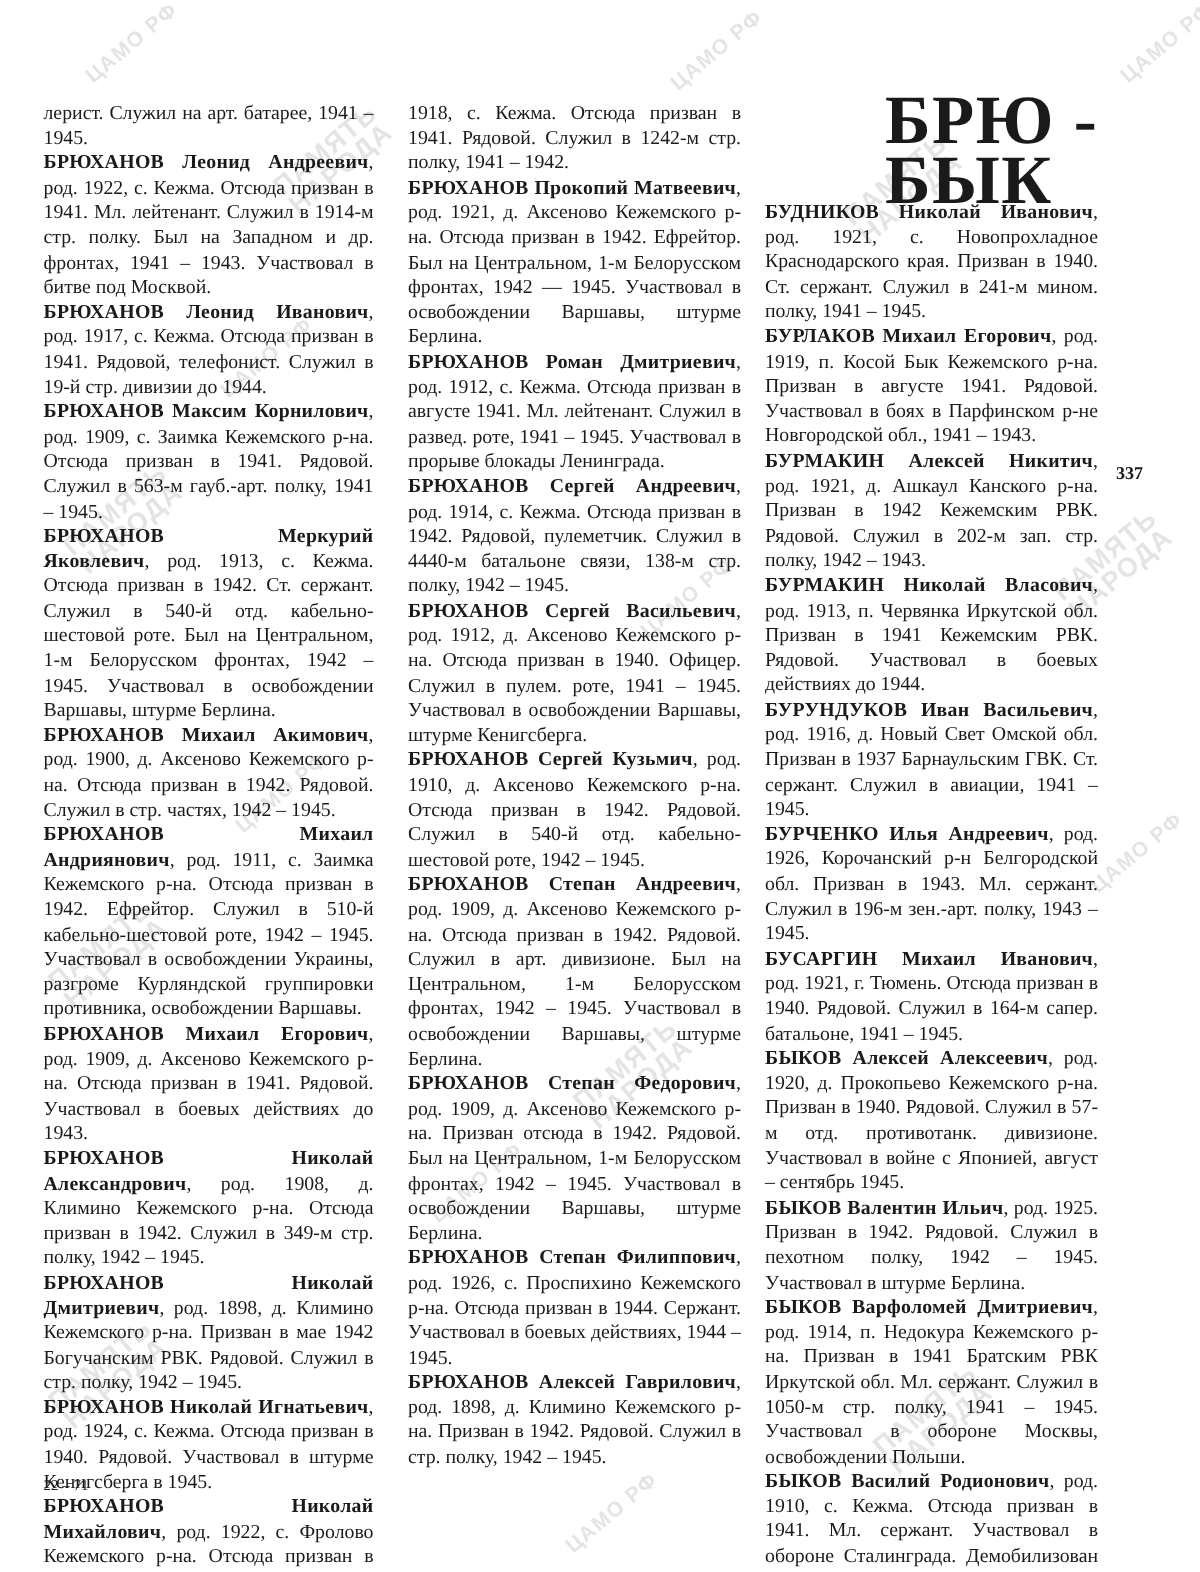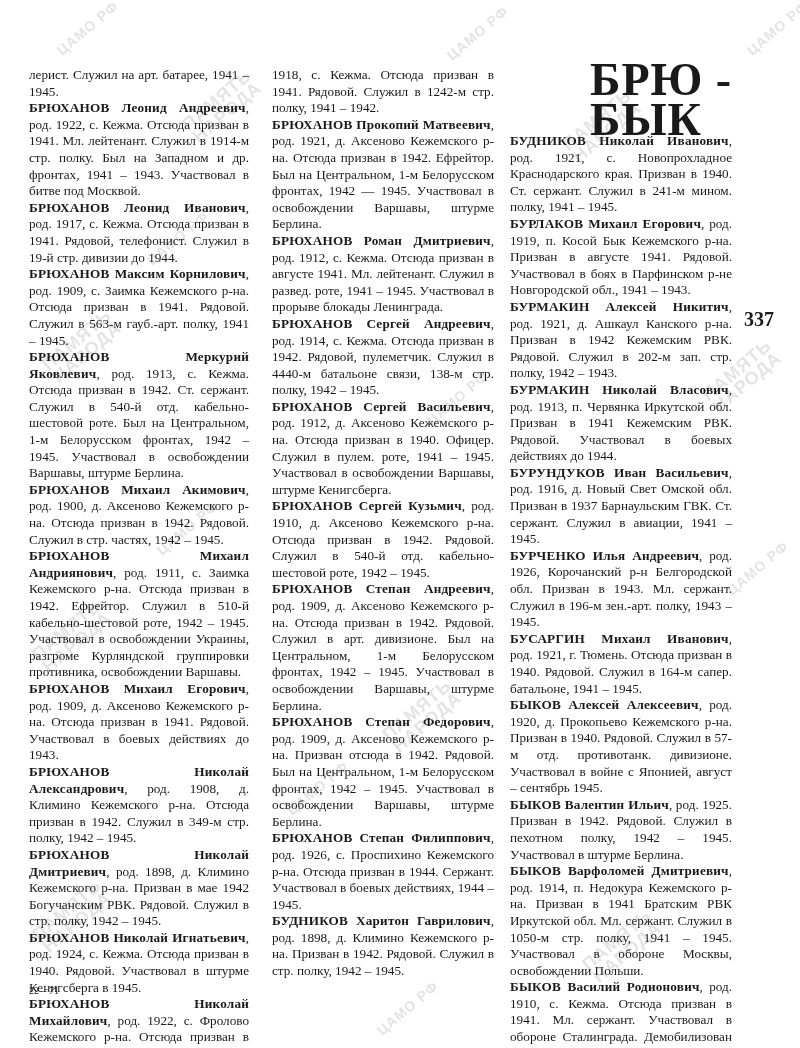--- a/index.html
+++ b/index.html
@@ -24,21 +24,21 @@
   .col2 { left: 272px; width: 222px; top: 67px; }
   .col3 { left: 510px; width: 222px; top: 133px; }
   .entry { margin: 0; text-indent: 0; hyphens: manual; }
   .entry .nm { font-weight: bold; letter-spacing: 0.2px; }
   .cont { margin: 0; }
   .header-title {
     position: absolute; left: 590px; top: 60px; font-size: 46px; font-weight: bold;
     letter-spacing: 1px; line-height: 40px; font-family: "Liberation Serif", serif;
   }
   .page-number {
-    position: absolute; left: 744px; top: 308px; font-size: 20px; font-weight: bold;
+    position: absolute; left: 744px; top: 308px; font-size: 12px; font-weight: bold;
   }
   .signature {
     position: absolute; left: 29px; top: 985px; font-size: 10px; font-weight: normal;
   }
 </style>
 </head>
 <body>
 
 <div class="watermarks">
   <div class="wm" style="left:50px;top:20px">ЦАМО РФ</div>
@@ -105,21 +105,21 @@
   <div class="col col2">
     <p class="cont">1918, с. Кежма. Отсюда призван в 1941. Рядовой. Служил в 1242-м стр. полку, 1941 – 1942.</p>
   <p class="entry"><span class="nm">БРЮХАНОВ Прокопий Матвеевич</span><span>, род. 1921, д. Аксеново Кежемского р-на. Отсюда призван в 1942. Ефрейтор. Был на Центральном, 1-м Белорусском фронтах, 1942 — 1945. Участвовал в освобождении Варшавы, штурме Берлина.</span></p>
       <p class="entry"><span class="nm">БРЮХАНОВ Роман Дмитриевич</span><span>, род. 1912, с. Кежма. Отсюда призван в августе 1941. Мл. лейтенант. Служил в развед. роте, 1941 – 1945. Участвовал в прорыве блокады Ленинграда.</span></p>
       <p class="entry"><span class="nm">БРЮХАНОВ Сергей Андреевич</span><span>, род. 1914, с. Кежма. Отсюда призван в 1942. Рядовой, пулеметчик. Служил в 4440-м батальоне связи, 138-м стр. полку, 1942 – 1945.</span></p>
       <p class="entry"><span class="nm">БРЮХАНОВ Сергей Васильевич</span><span>, род. 1912, д. Аксеново Кежемского р-на. Отсюда призван в 1940. Офицер. Служил в пулем. роте, 1941 – 1945. Участвовал в освобождении Варшавы, штурме Кенигсберга.</span></p>
       <p class="entry"><span class="nm">БРЮХАНОВ Сергей Кузьмич</span><span>, род. 1910, д. Аксеново Кежемского р-на. Отсюда призван в 1942. Рядовой. Служил в 540-й отд. кабельно-шестовой роте, 1942 – 1945.</span></p>
       <p class="entry"><span class="nm">БРЮХАНОВ Степан Андреевич</span><span>, род. 1909, д. Аксеново Кежемского р-на. Отсюда призван в 1942. Рядовой. Служил в арт. дивизионе. Был на Центральном, 1-м Белорусском фронтах, 1942 – 1945. Участвовал в освобождении Варшавы, штурме Берлина.</span></p>
       <p class="entry"><span class="nm">БРЮХАНОВ Степан Федорович</span><span>, род. 1909, д. Аксеново Кежемского р-на. Призван отсюда в 1942. Рядовой. Был на Центральном, 1-м Белорусском фронтах, 1942 – 1945. Участвовал в освобождении Варшавы, штурме Берлина.</span></p>
       <p class="entry"><span class="nm">БРЮХАНОВ Степан Филиппович</span><span>, род. 1926, с. Проспихино Кежемского р-на. Отсюда призван в 1944. Сержант. Участвовал в боевых действиях, 1944 – 1945.</span></p>
-      <p class="entry"><span class="nm">БУДНИКОВ Харитон Гаврилович</span><span>, род. 1898, д. Климино Кежемского р-на. Призван в 1942. Рядовой. Служил в стр. полку, 1942 – 1945.</span></p>
+      <p class="entry"><span class="nm">БРЮХАНОВ Алексей Гаврилович</span><span>, род. 1898, д. Климино Кежемского р-на. Призван в 1942. Рядовой. Служил в стр. полку, 1942 – 1945.</span></p>
     </div>
   <div class="col col3">
       <p class="entry"><span class="nm">БУДНИКОВ Николай Иванович</span><span>, род. 1921, с. Новопрохладное Краснодарского края. Призван в 1940. Ст. сержант. Служил в 241-м мином. полку, 1941 – 1945.</span></p>
       <p class="entry"><span class="nm">БУРЛАКОВ Михаил Егорович</span><span>, род. 1919, п. Косой Бык Кежемского р-на. Призван в августе 1941. Рядовой. Участвовал в боях в Парфинском р-не Новгородской обл., 1941 – 1943.</span></p>
       <p class="entry"><span class="nm">БУРМАКИН Алексей Никитич</span><span>, род. 1921, д. Ашкаул Канского р-на. Призван в 1942 Кежемским РВК. Рядовой. Служил в 202-м зап. стр. полку, 1942 – 1943.</span></p>
       <p class="entry"><span class="nm">БУРМАКИН Николай Власович</span><span>, род. 1913, п. Червянка Иркутской обл. Призван в 1941 Кежемским РВК. Рядовой. Участвовал в боевых действиях до 1944.</span></p>
       <p class="entry"><span class="nm">БУРУНДУКОВ Иван Васильевич</span><span>, род. 1916, д. Новый Свет Омской обл. Призван в 1937 Барнаульским ГВК. Ст. сержант. Служил в авиации, 1941 – 1945.</span></p>
       <p class="entry"><span class="nm">БУРЧЕНКО Илья Андреевич</span><span>, род. 1926, Корочанский р-н Белгородской обл. Призван в 1943. Мл. сержант. Служил в 196-м зен.-арт. полку, 1943 – 1945.</span></p>
       <p class="entry"><span class="nm">БУСАРГИН Михаил Иванович</span><span>, род. 1921, г. Тюмень. Отсюда призван в 1940. Рядовой. Служил в 164-м сапер. батальоне, 1941 – 1945.</span></p>
       <p class="entry"><span class="nm">БЫКОВ Алексей Алексеевич</span><span>, род. 1920, д. Прокопьево Кежемского р-на. Призван в 1940. Рядовой. Служил в 57-м отд. противотанк. дивизионе. Участвовал в войне с Японией, август – сентябрь 1945.</span></p>

